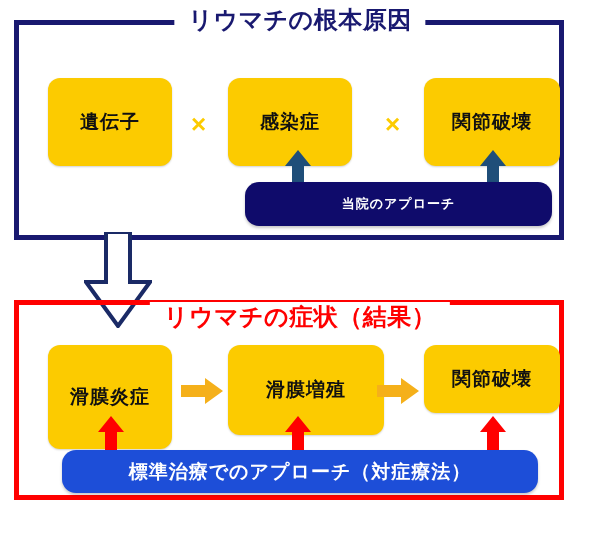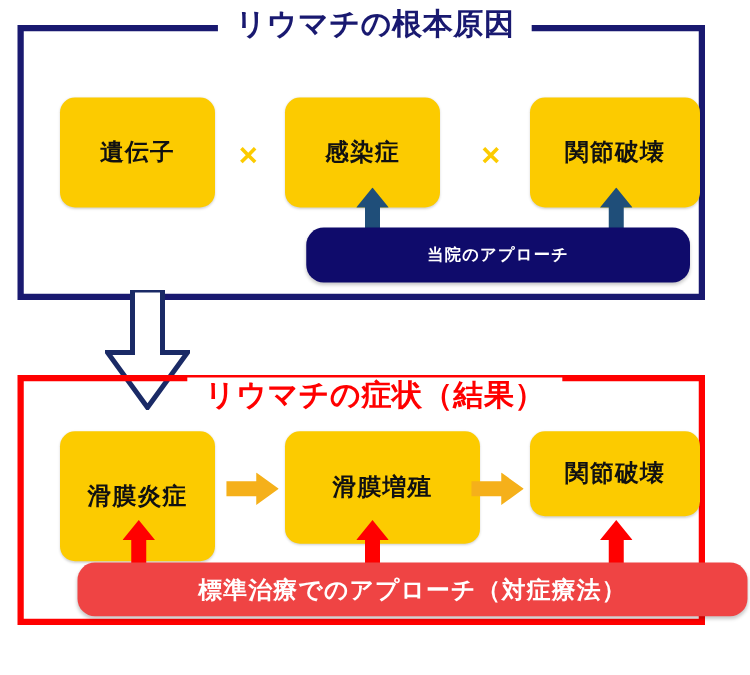--- a/index.html
+++ b/index.html
@@ -145,23 +145,23 @@
     left: 245px;
     top: 182px;
     width: 307px;
     height: 44px;
     background: #0F0B6B;
     font-size: 13px;
   }
   #standard-banner {
     left: 62px;
     top: 450px;
-    width: 536px;
+    width: 476px;
     height: 43px;
-    background: #ef4444;
+    background: #1d4ed8;
     font-size: 19px;
   }
 
   
   #big-down-arrow {
     position: absolute;
     left: 84px;
     top: 232px;
     width: 68px;
     height: 96px;

